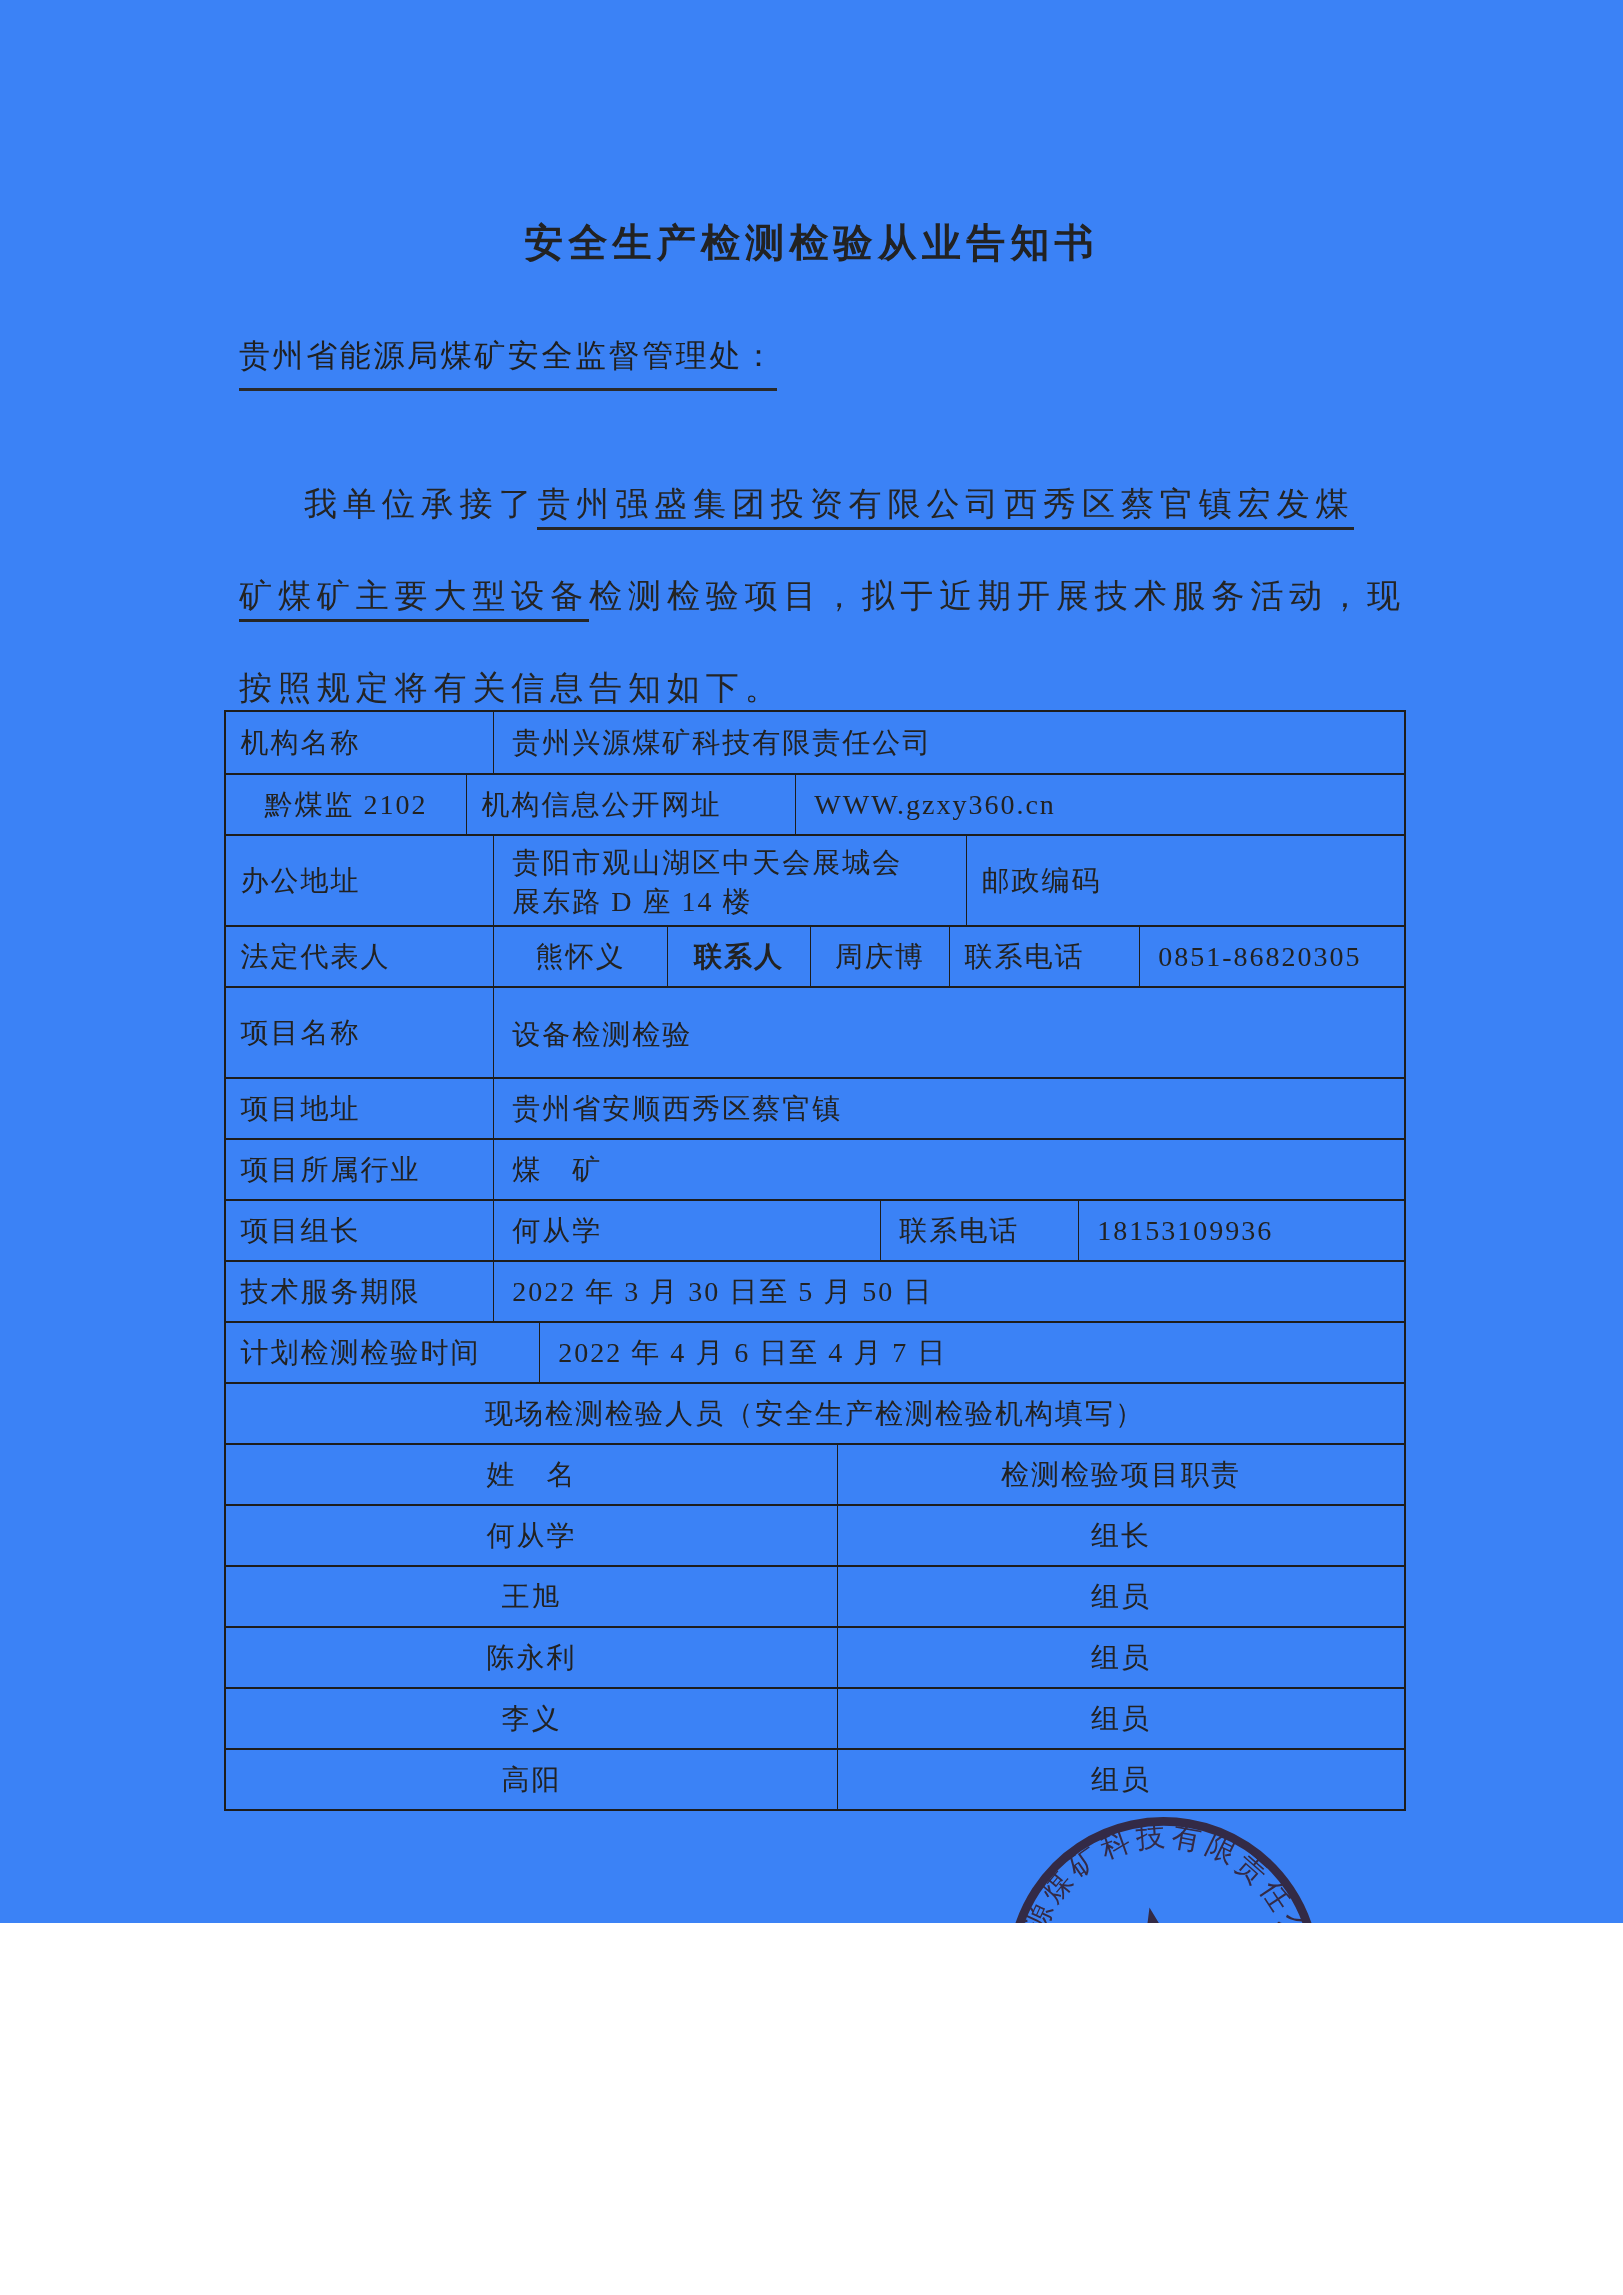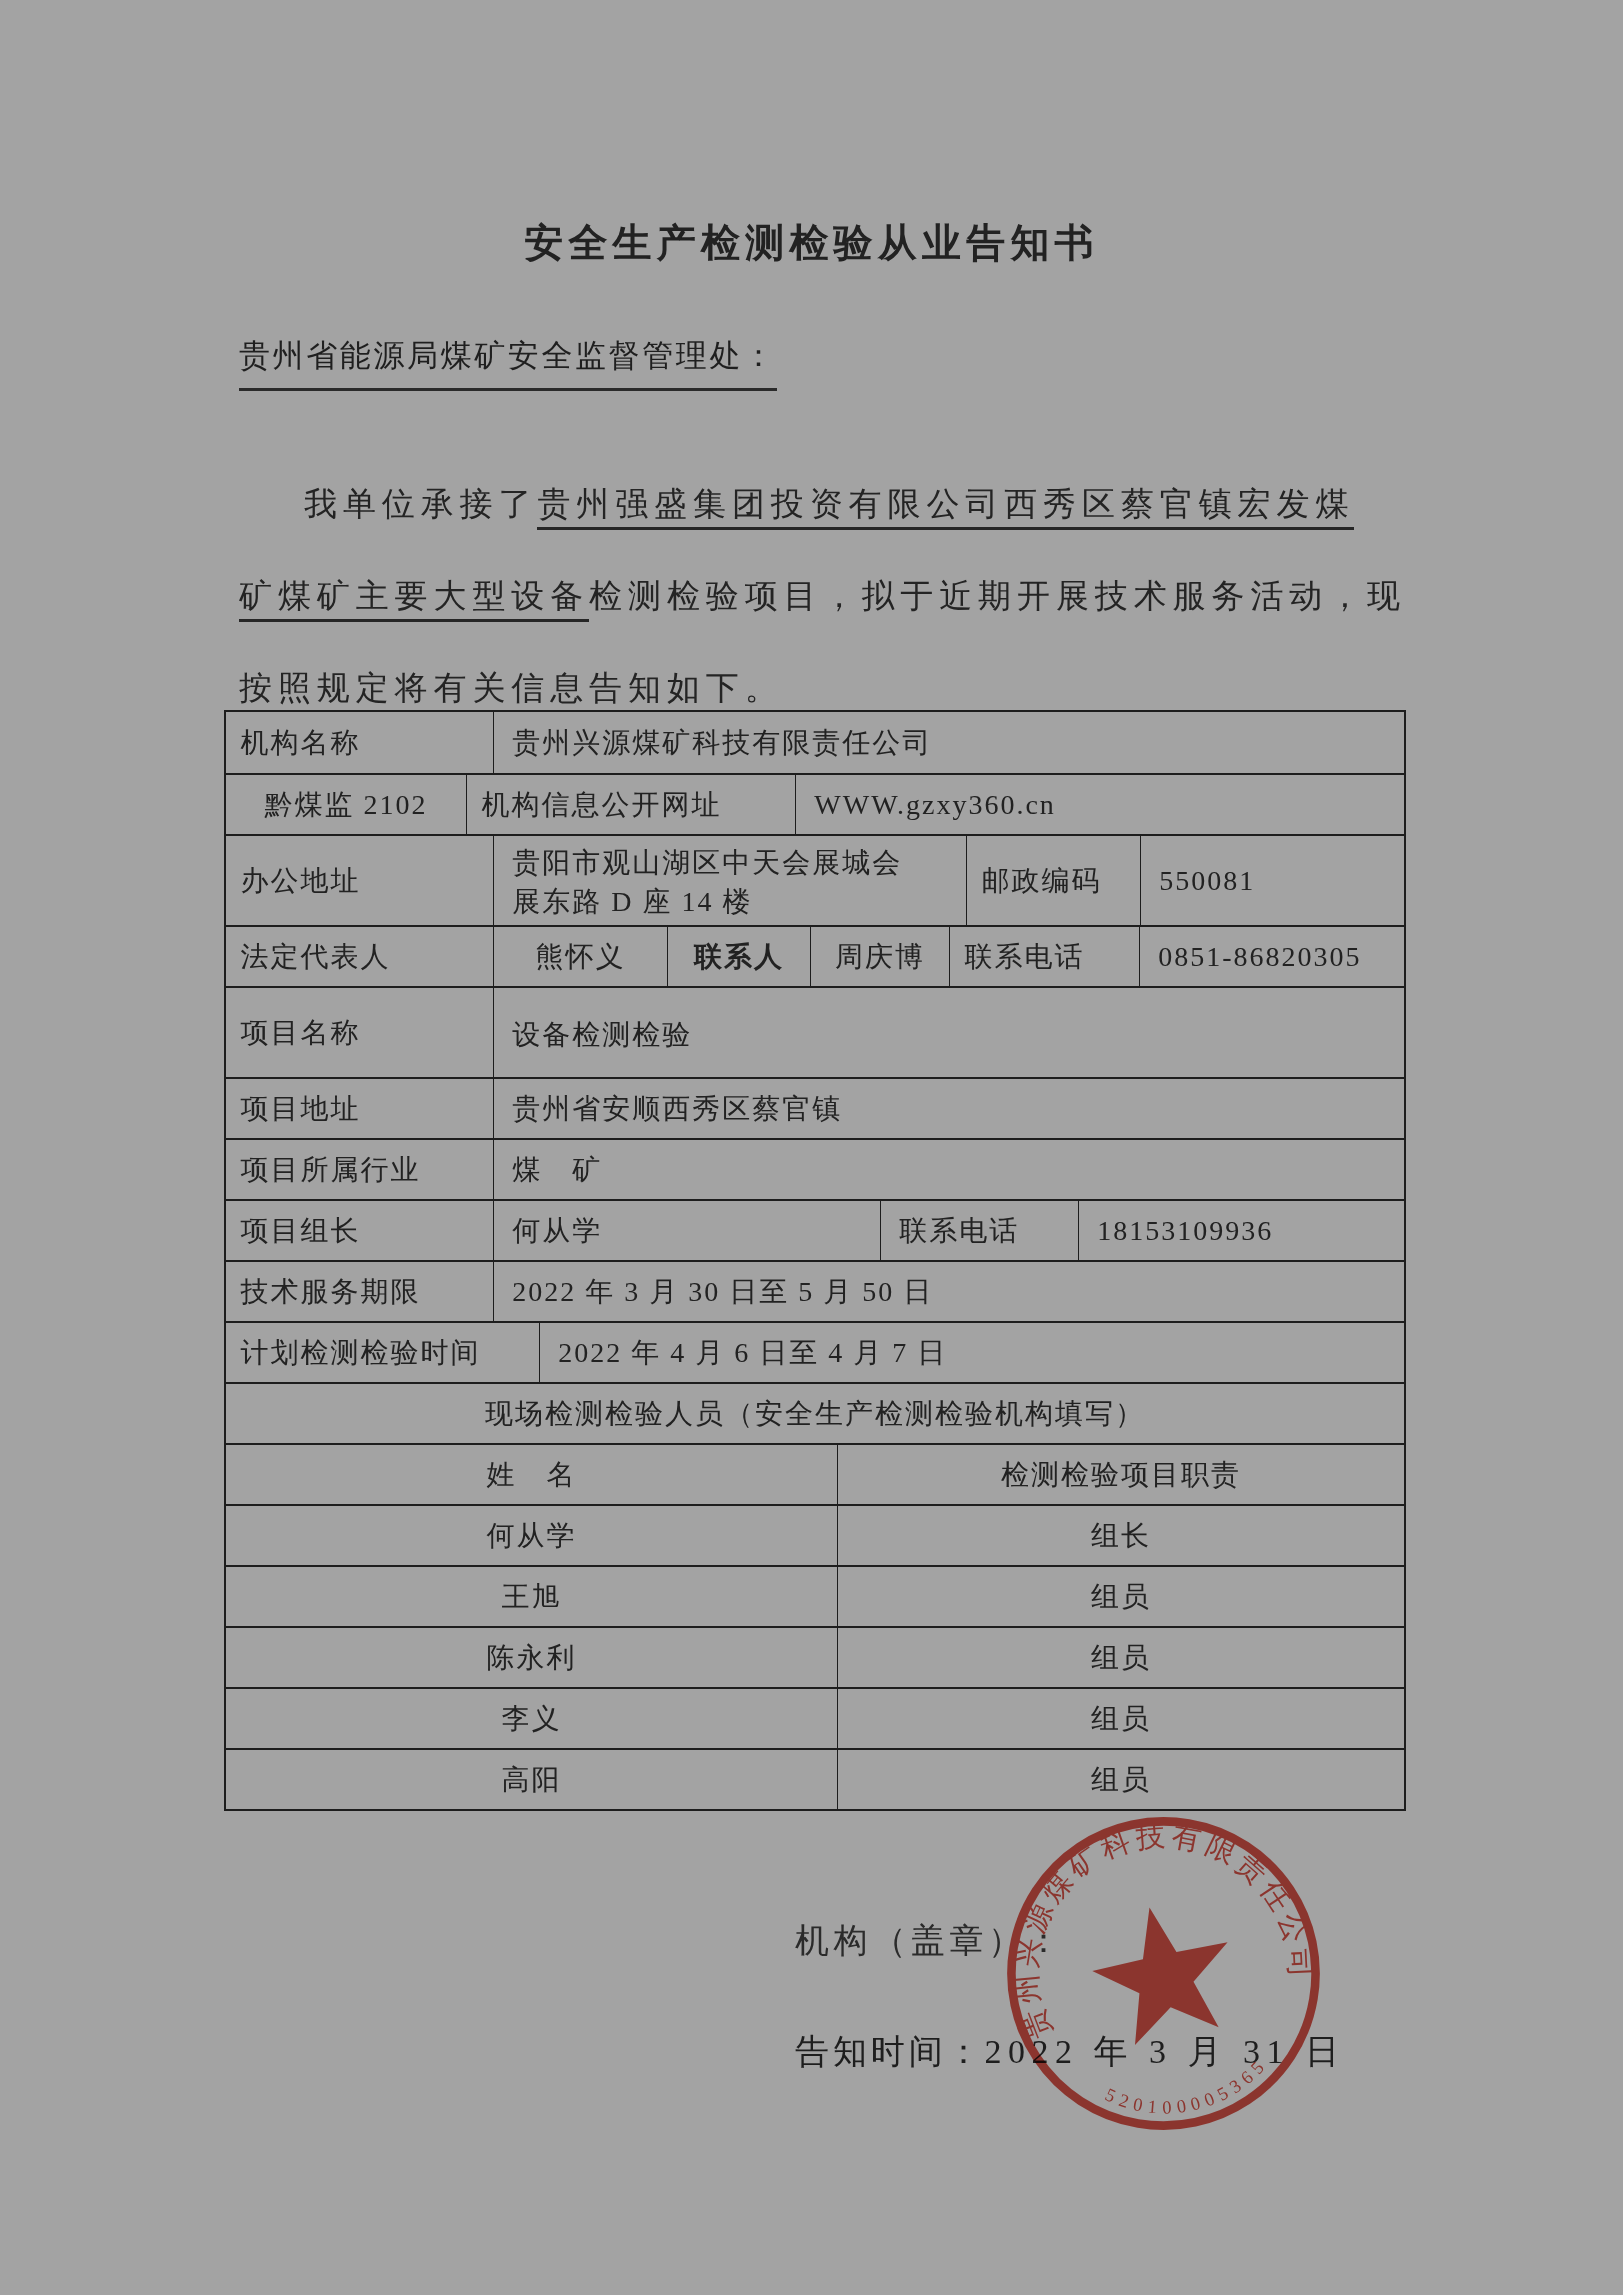--- a/index.html
+++ b/index.html
@@ -3,22 +3,22 @@
 <meta charset="utf-8">
 <style>
   html, body {
     margin: 0;
     padding: 0;
     background: #ffffff;
   }
   .page {
     position: relative;
     width: 1623px;
-    height: 2295px;
-    background: #a3a3a3;
+    height: 1923px;
+    background: #3b82f6;
     overflow: hidden;
     font-family: "Liberation Serif", "DejaVu Serif", serif;
     color: #1f1f1f;
   }
   .doc-title {
     position: absolute;
     top: 216px;
     left: 0;
     width: 100%;
     text-align: center;
@@ -174,21 +174,20 @@
 
     <div class="row tall">
       <div class="c lab w-labA">办公地址</div>
       <div class="c val w-addr">
         <span class="twoLine">
           <span>贵阳市观山湖区中天会展城会</span>
           <span>展东路 D 座 14 楼</span>
         </span>
       </div>
       <div class="c lab w-zip">邮政编码</div>
-      <div class="c val flex1">550081</div>
     </div>
 
     <div class="row">
       <div class="c lab w-labA">法定代表人</div>
       <div class="c ctr w-r4v1">熊怀义</div>
       <div class="c ctr w-r4l2">联系人</div>
       <div class="c ctr w-r4v2">周庆博</div>
       <div class="c lab w-r4l3">联系电话</div>
       <div class="c val flex1">0851-86820305</div>
     </div>

